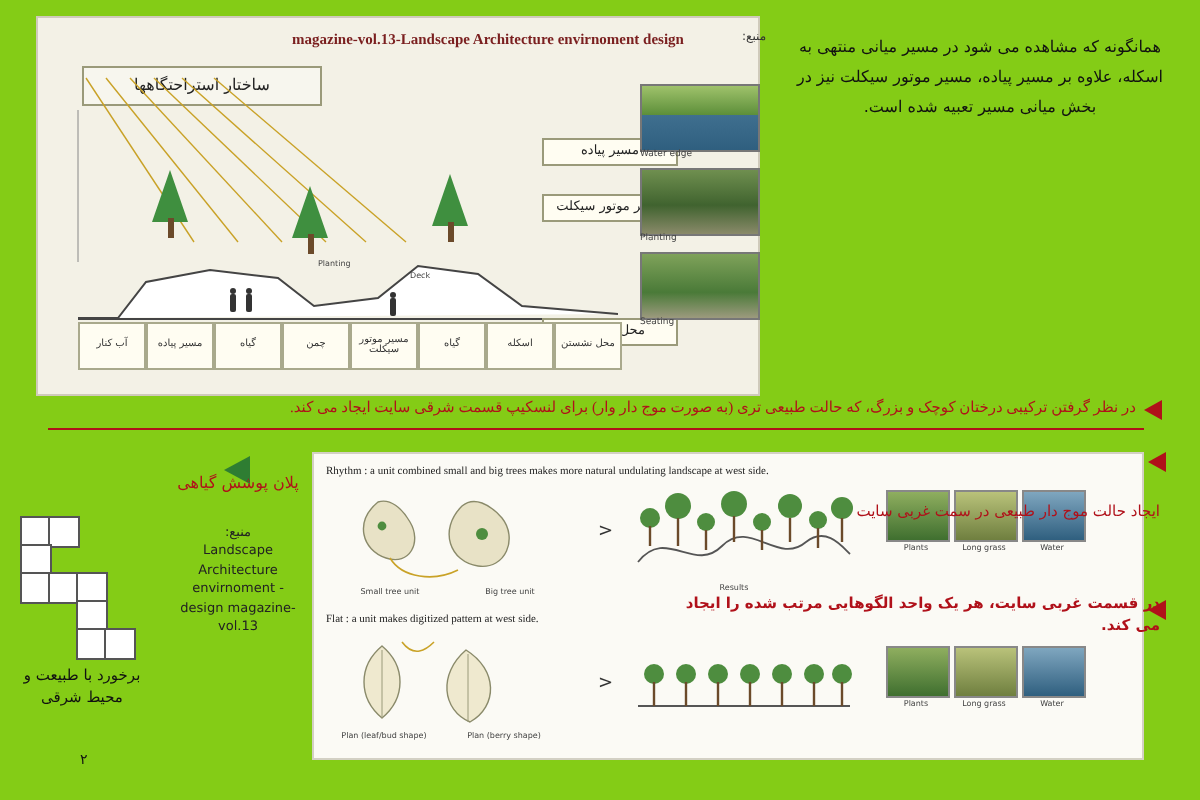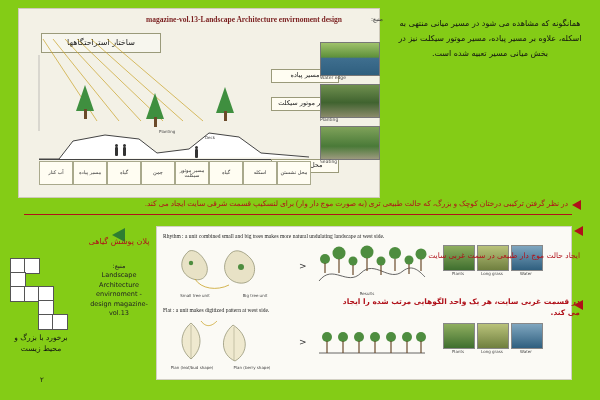--- a/index.html
+++ b/index.html
@@ -231,21 +231,21 @@
     <div style="left:0px;top:0px;"></div>
     <div style="left:14px;top:0px;"></div>
     <div style="left:0px;top:14px;"></div>
     <div style="left:0px;top:28px;"></div>
     <div style="left:14px;top:28px;"></div>
     <div style="left:28px;top:28px;"></div>
     <div style="left:28px;top:42px;"></div>
     <div style="left:28px;top:56px;"></div>
     <div style="left:42px;top:56px;"></div>
   </div>
-  <div class="bl-text">برخورد با بزرگ و محیط زیست</div>
+  <div class="bl-text">برخورد با طبیعت و محیط شرقی</div>
   <div class="page-num">۲</div>
 
   <div class="panel-bot">
 
     <div class="bot-row-title bt1">Rhythm : a unit combined small and big trees makes more natural undulating landscape at west side.</div>
     <div class="bot-row-title bt2">Flat : a unit makes digitized pattern at west side.</div>
 
     <svg style="position:absolute;left:14px;top:18px;" width="120" height="58">
       <path d="M18,6 C6,16 10,30 22,34 C34,38 40,26 34,16 C30,9 24,4 18,6 Z" fill="#e8e2c6" stroke="#8a8a6a" stroke-width="0.7"></path>
       <path d="M60,8 C48,20 54,36 68,38 C82,40 88,24 80,14 C74,7 66,3 60,8 Z" fill="#e8e2c6" stroke="#8a8a6a" stroke-width="0.7"></path>

